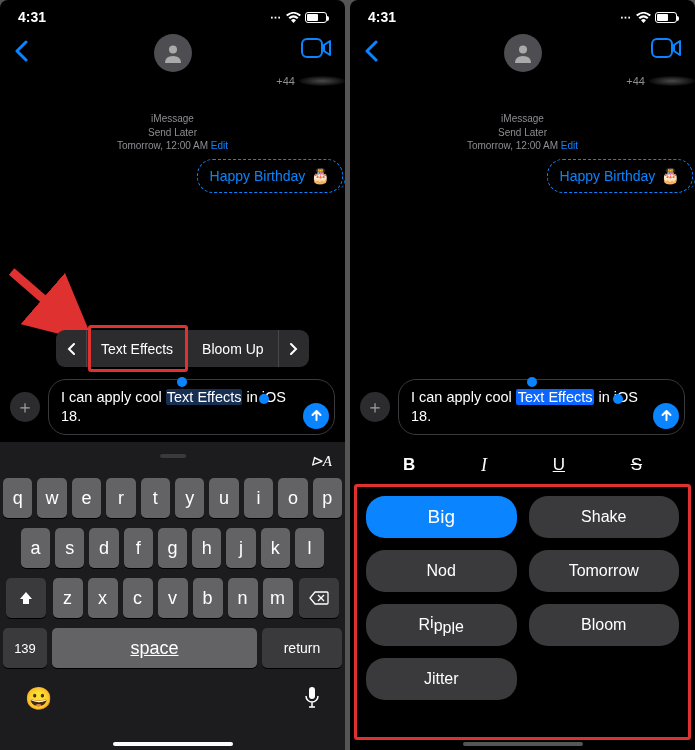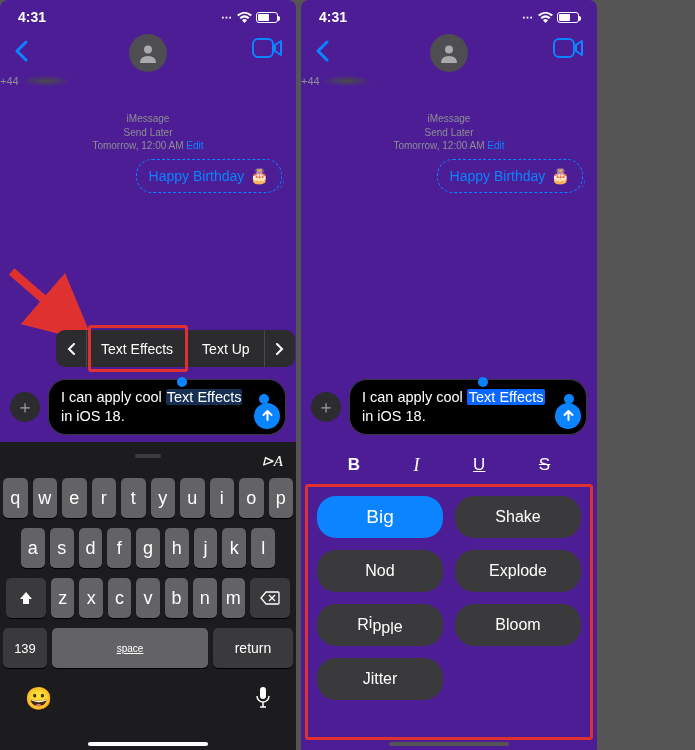--- a/index.html
+++ b/index.html
@@ -1,38 +1,38 @@
 <!DOCTYPE html>
 <html><head>
 <meta charset="utf-8">
 <style>
   * { box-sizing: border-box; margin: 0; padding: 0; font-family: -apple-system, "Helvetica Neue", Arial, sans-serif; -webkit-font-smoothing: antialiased; }
   body { background: #555; width: 695px; height: 750px; overflow: hidden; }
   .screens { display: flex; gap: 5px; }
-  .phone { width: 296px; height: 750px; background: #4c1d95; position: relative; overflow: hidden; border-radius: 8px 8px 0 0; }
+  .phone { width: 345px; height: 750px; background: #000000; position: relative; overflow: hidden; border-radius: 8px 8px 0 0; }
   
   .status { height: 28px; display: flex; align-items: center; justify-content: space-between; padding: 6px 18px 0; color: #fff; font-size: 14px; font-weight: 600; }
   .status .right { display: flex; align-items: center; gap: 4px; font-size: 11px; letter-spacing: 1px; }
   .battery { width: 22px; height: 11px; border: 1px solid #fff; border-radius: 3px; position: relative; display: inline-block; }
   .battery::after { content: ""; position: absolute; right: -3px; top: 3px; width: 2px; height: 5px; background: #fff; border-radius: 0 2px 2px 0; }
   .battery .fill { position: absolute; left: 1px; top: 1px; bottom: 1px; width: 55%; background: #fff; border-radius: 1px; }
   
   .nav { height: 60px; display: flex; align-items: flex-start; justify-content: space-between; padding: 10px 14px 0; position: relative; }
   .nav .back { color: #0a84ff; font-size: 26px; font-weight: 300; }
   .nav .video { color: #0a84ff; }
-  .contact { position: absolute; left: 0; right: 0; top: 6px; text-align: left; color: #8e8e93; font-size: 11px; }
+  .contact { position: absolute; left: 0; right: 0; top: 6px; text-align: right; color: #8e8e93; font-size: 11px; }
   .avatar { width: 38px; height: 38px; background: #4d4d52; border-radius: 50%; margin: 0 auto 3px; display: flex; align-items: center; justify-content: center; }
   .avatar svg { width: 24px; height: 24px; }
   .phonenum { display:inline-flex; align-items:center; gap:4px;}
   .blur { display:inline-block; width:46px; height:10px; background: radial-gradient(ellipse at center, #4a4a4a 0%, transparent 80%); border-radius: 50%; }
   
   .sendinfo { text-align: center; color: #8e8e93; font-size: 10px; line-height: 1.35; margin-top: 24px; }
   .sendinfo .edit { color: #0a84ff; }
   
-  .bubble-row { display: flex; justify-content: flex-end; padding: 6px 14px 0; }
+  .bubble-row { display: flex; justify-content: flex-end; padding: 6px 2px 0; }
   .sched-bubble { border: 1.5px dashed #0a84ff; color: #0a84ff; padding: 7px 12px; border-radius: 16px; font-size: 14px; font-weight: 500; display: flex; align-items: center; gap: 6px; position: relative; }
   .sched-bubble::after { content: ""; position: absolute; right: -4px; bottom: 3px; width: 8px; height: 8px; border-right: 1.5px dashed #0a84ff; border-bottom: 1.5px dashed #0a84ff; border-bottom-right-radius: 10px; transform: rotate(-15deg); opacity: .7;}
   .cake { font-size: 15px; }
   
   .arrow { position: absolute; left: 6px; top: 264px; }
   .arrow svg { width: 94px; height: 94px; }
   
   .ctx-row { position: absolute; left: 56px; top: 330px; display: flex; align-items: stretch; background: #2c2c2e; border-radius: 9px; overflow: hidden; height: 37px; }
   .ctx-btn { color: #fff; font-size: 14px; padding: 0 14px; display: flex; align-items: center; border: none; background: none; }
   .ctx-arrow { width: 30px; display: flex; align-items: center; justify-content: center; color: #fff; font-size: 14px; }
@@ -51,21 +51,21 @@
   .kbd { position: absolute; left: 0; right: 0; top: 442px; bottom: 0; background: #1c1c1e; padding: 6px 3px; }
   .kbd-top { height: 30px; position: relative; }
   .kbd-top .aA { position: absolute; right: 10px; top: 4px; color: #fff; font-size: 15px; font-style: italic; font-family: Georgia, serif;}
   .kbd-top .dash { position:absolute; left:50%; top:6px; transform:translateX(-50%); width:26px; height:4px; background:#3a3a3c; border-radius:2px;}
   .krow { display: flex; gap: 5px; justify-content: center; margin-bottom: 10px; }
   .key { background: #636366; color: #fff; border-radius: 5px; height: 40px; display: flex; align-items: center; justify-content: center; font-size: 18px; box-shadow: 0 1px 0 #000; }
   .key.letter { flex: 1; max-width: 30px; }
   .key.dark { background: #3a3a3c; }
   .key.shift, .key.del { width: 40px; background:#3a3a3c; }
   .key.num { width: 44px; font-size: 13px; }
-  .key.space { flex: 1; font-size: 10px; text-decoration: underline; }
+  .key.space { flex: 1; font-size: 18px; text-decoration: underline; }
   .key.return { width: 80px; font-size: 14px; }
   .krow.r2 { padding: 0 18px; }
   .krow.r3 { padding: 0 3px; }
   .kbd-bottom { display:flex; justify-content:space-between; padding: 8px 22px 0; color:#fff; font-size:22px; }
   .home-ind { position:absolute; bottom:4px; left:50%; transform:translateX(-50%); width:120px; height:4px; background:#fff; border-radius:3px; }
   
   .fmt-row { position:absolute; left:0; right:0; top:450px; display:flex; justify-content:space-around; align-items:center; color:#fff; padding: 0 20px; height:30px; }
   .fmt-b { font-weight: 800; font-size: 17px; }
   .fmt-i { font-style: italic; font-family: Georgia, serif; font-size: 18px; }
   .fmt-u { text-decoration: underline; font-size: 17px; }
@@ -156,21 +156,21 @@
 
     <div class="ctx-row">
       <div class="ctx-arrow">
           <svg width="8" height="12" viewBox="0 0 8 12">
             <path d="M7 1 L2 6 L7 11" stroke="#fff" stroke-width="2" fill="none" stroke-linecap="round"></path>
           </svg>
         </div>
       <div class="ctx-sep"></div>
       <button class="ctx-btn">Text Effects</button>
       <div class="ctx-sep"></div>
-      <button class="ctx-btn">Text Up</button>
+      <button class="ctx-btn">Bloom Up</button>
       <div class="ctx-sep"></div>
       <div class="ctx-arrow">
           <svg width="8" height="12" viewBox="0 0 8 12">
             <path d="M1 1 L6 6 L1 11" stroke="#fff" stroke-width="2" fill="none" stroke-linecap="round"></path>
           </svg>
         </div>
     </div>
     <div class="red-box ctx-highlight"></div>
 
     <div class="input-row">
@@ -325,21 +325,21 @@
       <span class="fmt-i">I</span>
       <span class="fmt-u">U</span>
       <span class="fmt-s">S</span>
     </div>
 
     <div class="fx-wrap">
       <div class="fx-grid">
         <div class="fx-btn active big">Big</div>
         <div class="fx-btn">Shake</div>
         <div class="fx-btn">Nod</div>
-        <div class="fx-btn">Explode</div>
+        <div class="fx-btn">Tomorrow</div>
         <div class="fx-btn ripple">
             <span>R</span>
             <span>i</span>
             <span>p</span>
             <span>p</span>
             <span>l</span>
             <span>e</span>
           </div>
         <div class="fx-btn">Bloom</div>
         <div class="fx-btn">Jitter</div>

